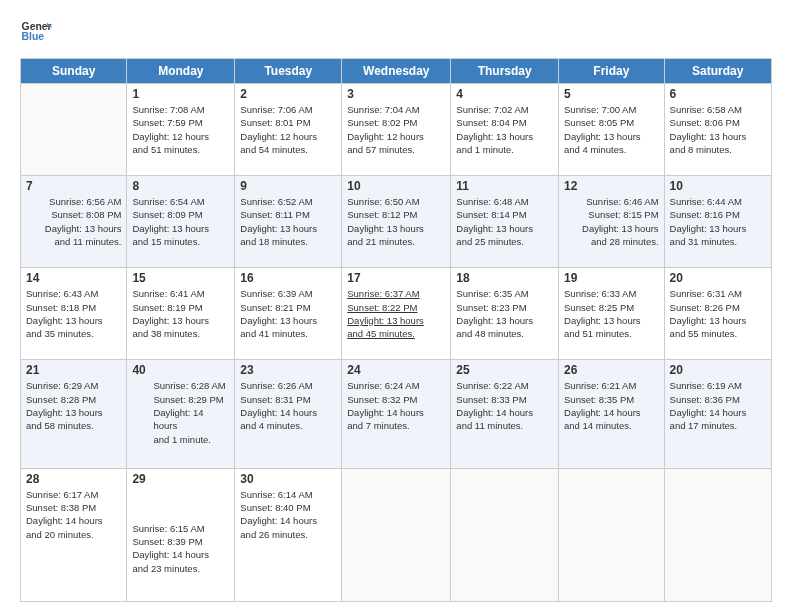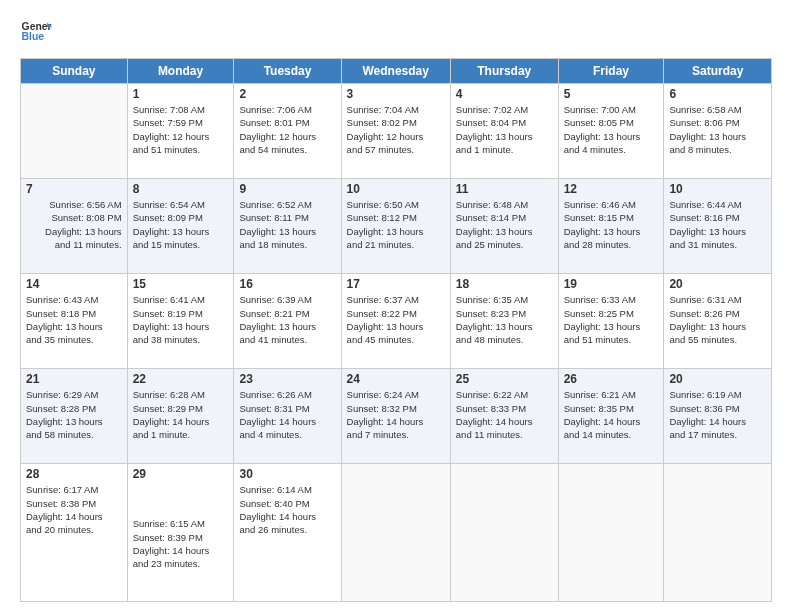--- a/index.html
+++ b/index.html
@@ -194,21 +194,21 @@
           </td>
           <td>
             <span class="day-num">11</span>
             <div class="day-info" style="white-space: pre-line;">Sunrise: 6:48 AM
 Sunset: 8:14 PM
 Daylight: 13 hours
 and 25 minutes.</div>
           </td>
           <td>
             <span class="day-num">12</span>
-            <div class="day-info" style="white-space: pre-line;">Sunrise: 6:46 AM
+            <div class="day-info" style="white-space: pre-line; text-align: right;">Sunrise: 6:46 AM
 Sunset: 8:15 PM
 Daylight: 13 hours
 and 28 minutes.</div>
           </td>
           <td>
             <span class="day-num">10</span>
             <div class="day-info" style="white-space: pre-line;">Sunrise: 6:44 AM
 Sunset: 8:16 PM
 Daylight: 13 hours
 and 31 minutes.</div>
@@ -231,21 +231,21 @@
           </td>
           <td>
             <span class="day-num">16</span>
             <div class="day-info" style="white-space: pre-line;">Sunrise: 6:39 AM
 Sunset: 8:21 PM
 Daylight: 13 hours
 and 41 minutes.</div>
           </td>
           <td>
             <span class="day-num">17</span>
-            <div class="day-info" style="white-space: pre-line;">Sunrise: 6:37 AM
+            <div class="day-info" style="white-space: pre-line; text-decoration: underline;">Sunrise: 6:37 AM
 Sunset: 8:22 PM
 Daylight: 13 hours
 and 45 minutes.</div>
           </td>
           <td>
             <span class="day-num">18</span>
             <div class="day-info" style="white-space: pre-line;">Sunrise: 6:35 AM
 Sunset: 8:23 PM
 Daylight: 13 hours
 and 48 minutes.</div>
@@ -267,22 +267,22 @@
         </tr>
         <tr class="row-alt">
           <td>
             <span class="day-num">21</span>
             <div class="day-info" style="white-space: pre-line;">Sunrise: 6:29 AM
 Sunset: 8:28 PM
 Daylight: 13 hours
 and 58 minutes.</div>
           </td>
           <td>
-            <span class="day-num">22</span>
-            <div class="day-info" style="white-space: pre-line;">Sunrise: 6:28 AM
+            <span class="day-num">40</span>
+            <div class="day-info" style="white-space: pre-line; margin-left: 21px;">Sunrise: 6:28 AM
 Sunset: 8:29 PM
 Daylight: 14 hours
 and 1 minute.</div>
           </td>
           <td>
             <span class="day-num">23</span>
             <div class="day-info" style="white-space: pre-line;">Sunrise: 6:26 AM
 Sunset: 8:31 PM
 Daylight: 14 hours
 and 4 minutes.</div>

